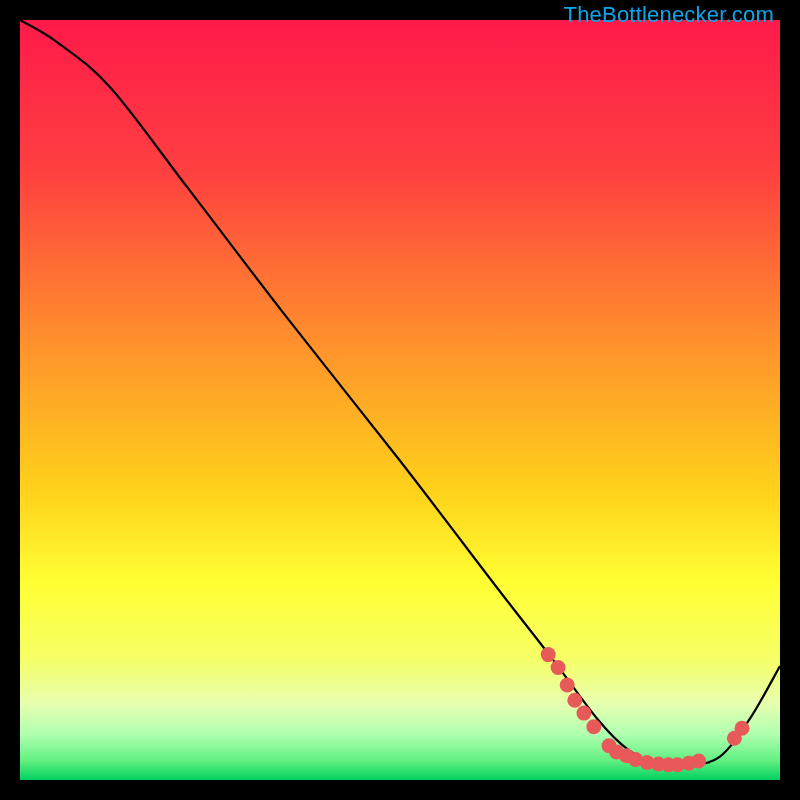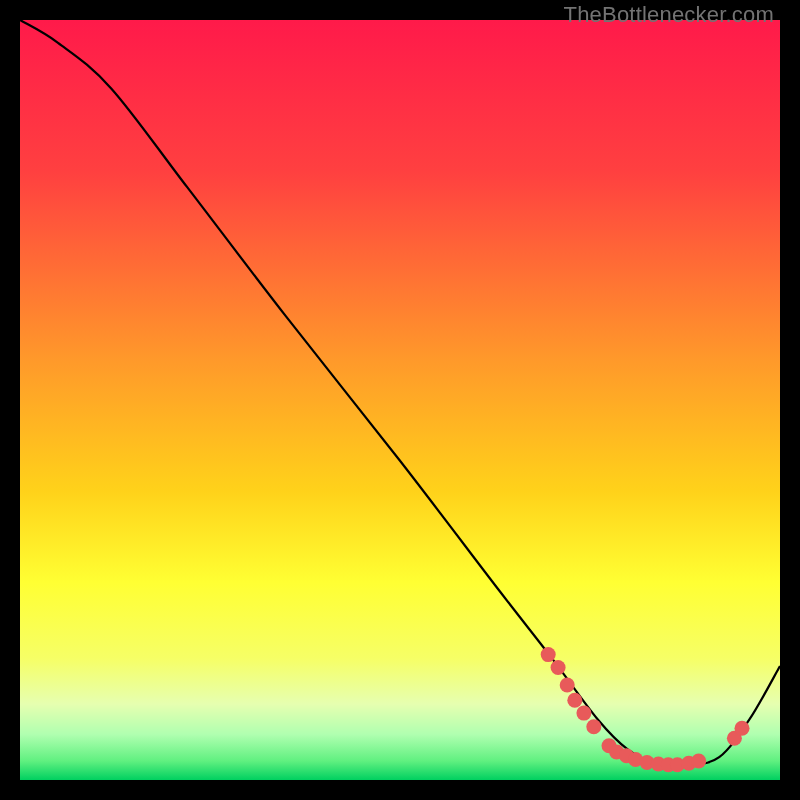--- a/index.html
+++ b/index.html
@@ -16,21 +16,21 @@
     left: 20px;
     top: 20px;
     width: 760px;
     height: 760px;
     background: #000;
   }
   .watermark {
     position: absolute;
     top: 2px;
     right: 26px;
-    color: #737373;
+    color: #0ea5e9;
     font-size: 22px;
     font-weight: 500;
     letter-spacing: 0.2px;
     z-index: 10;
   }
   svg {
     display: block;
   }
 </style>
 </head>

